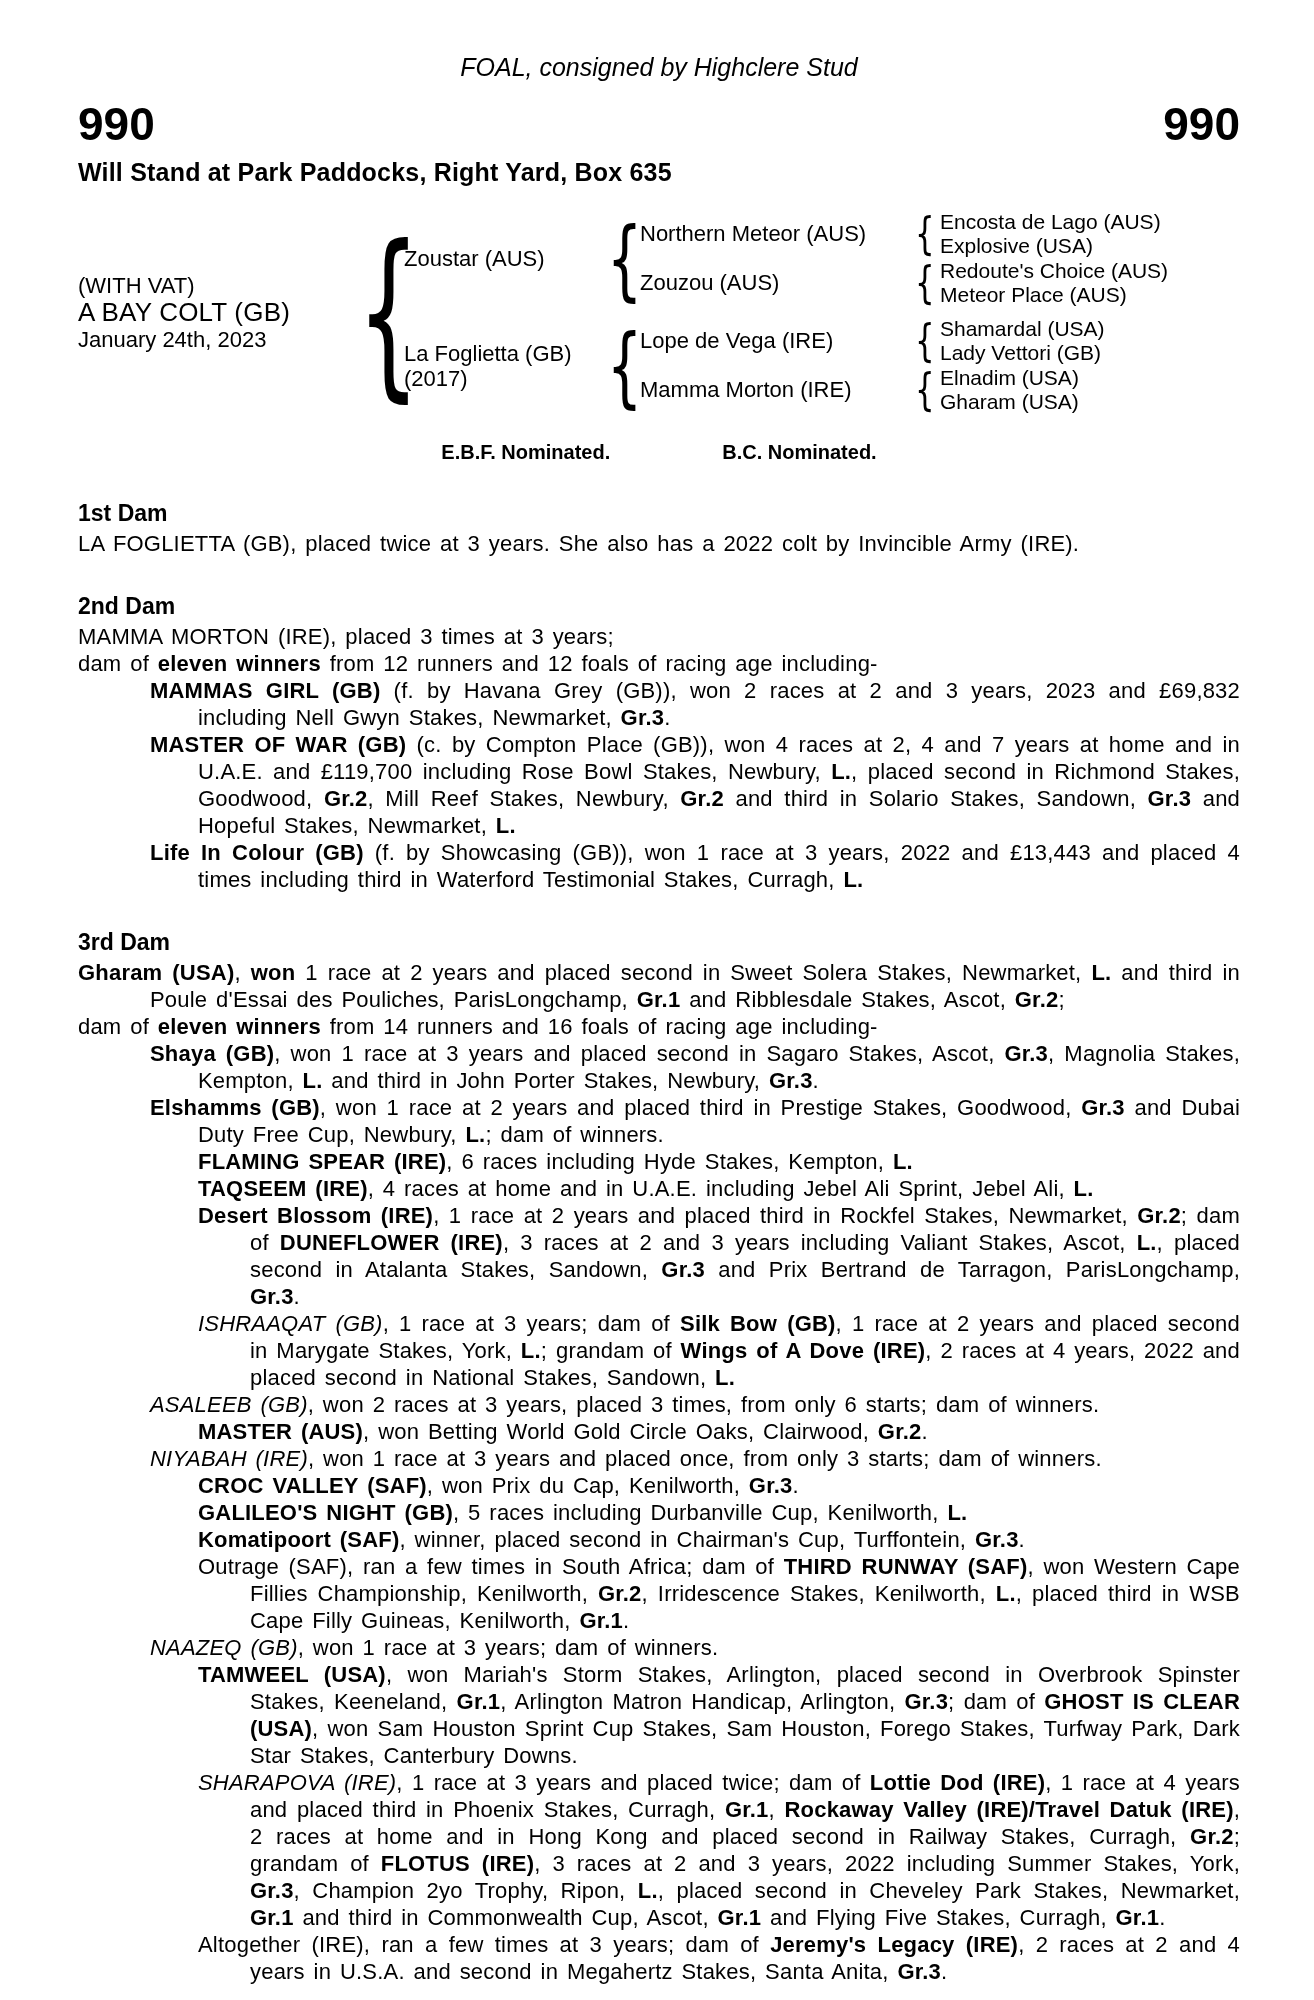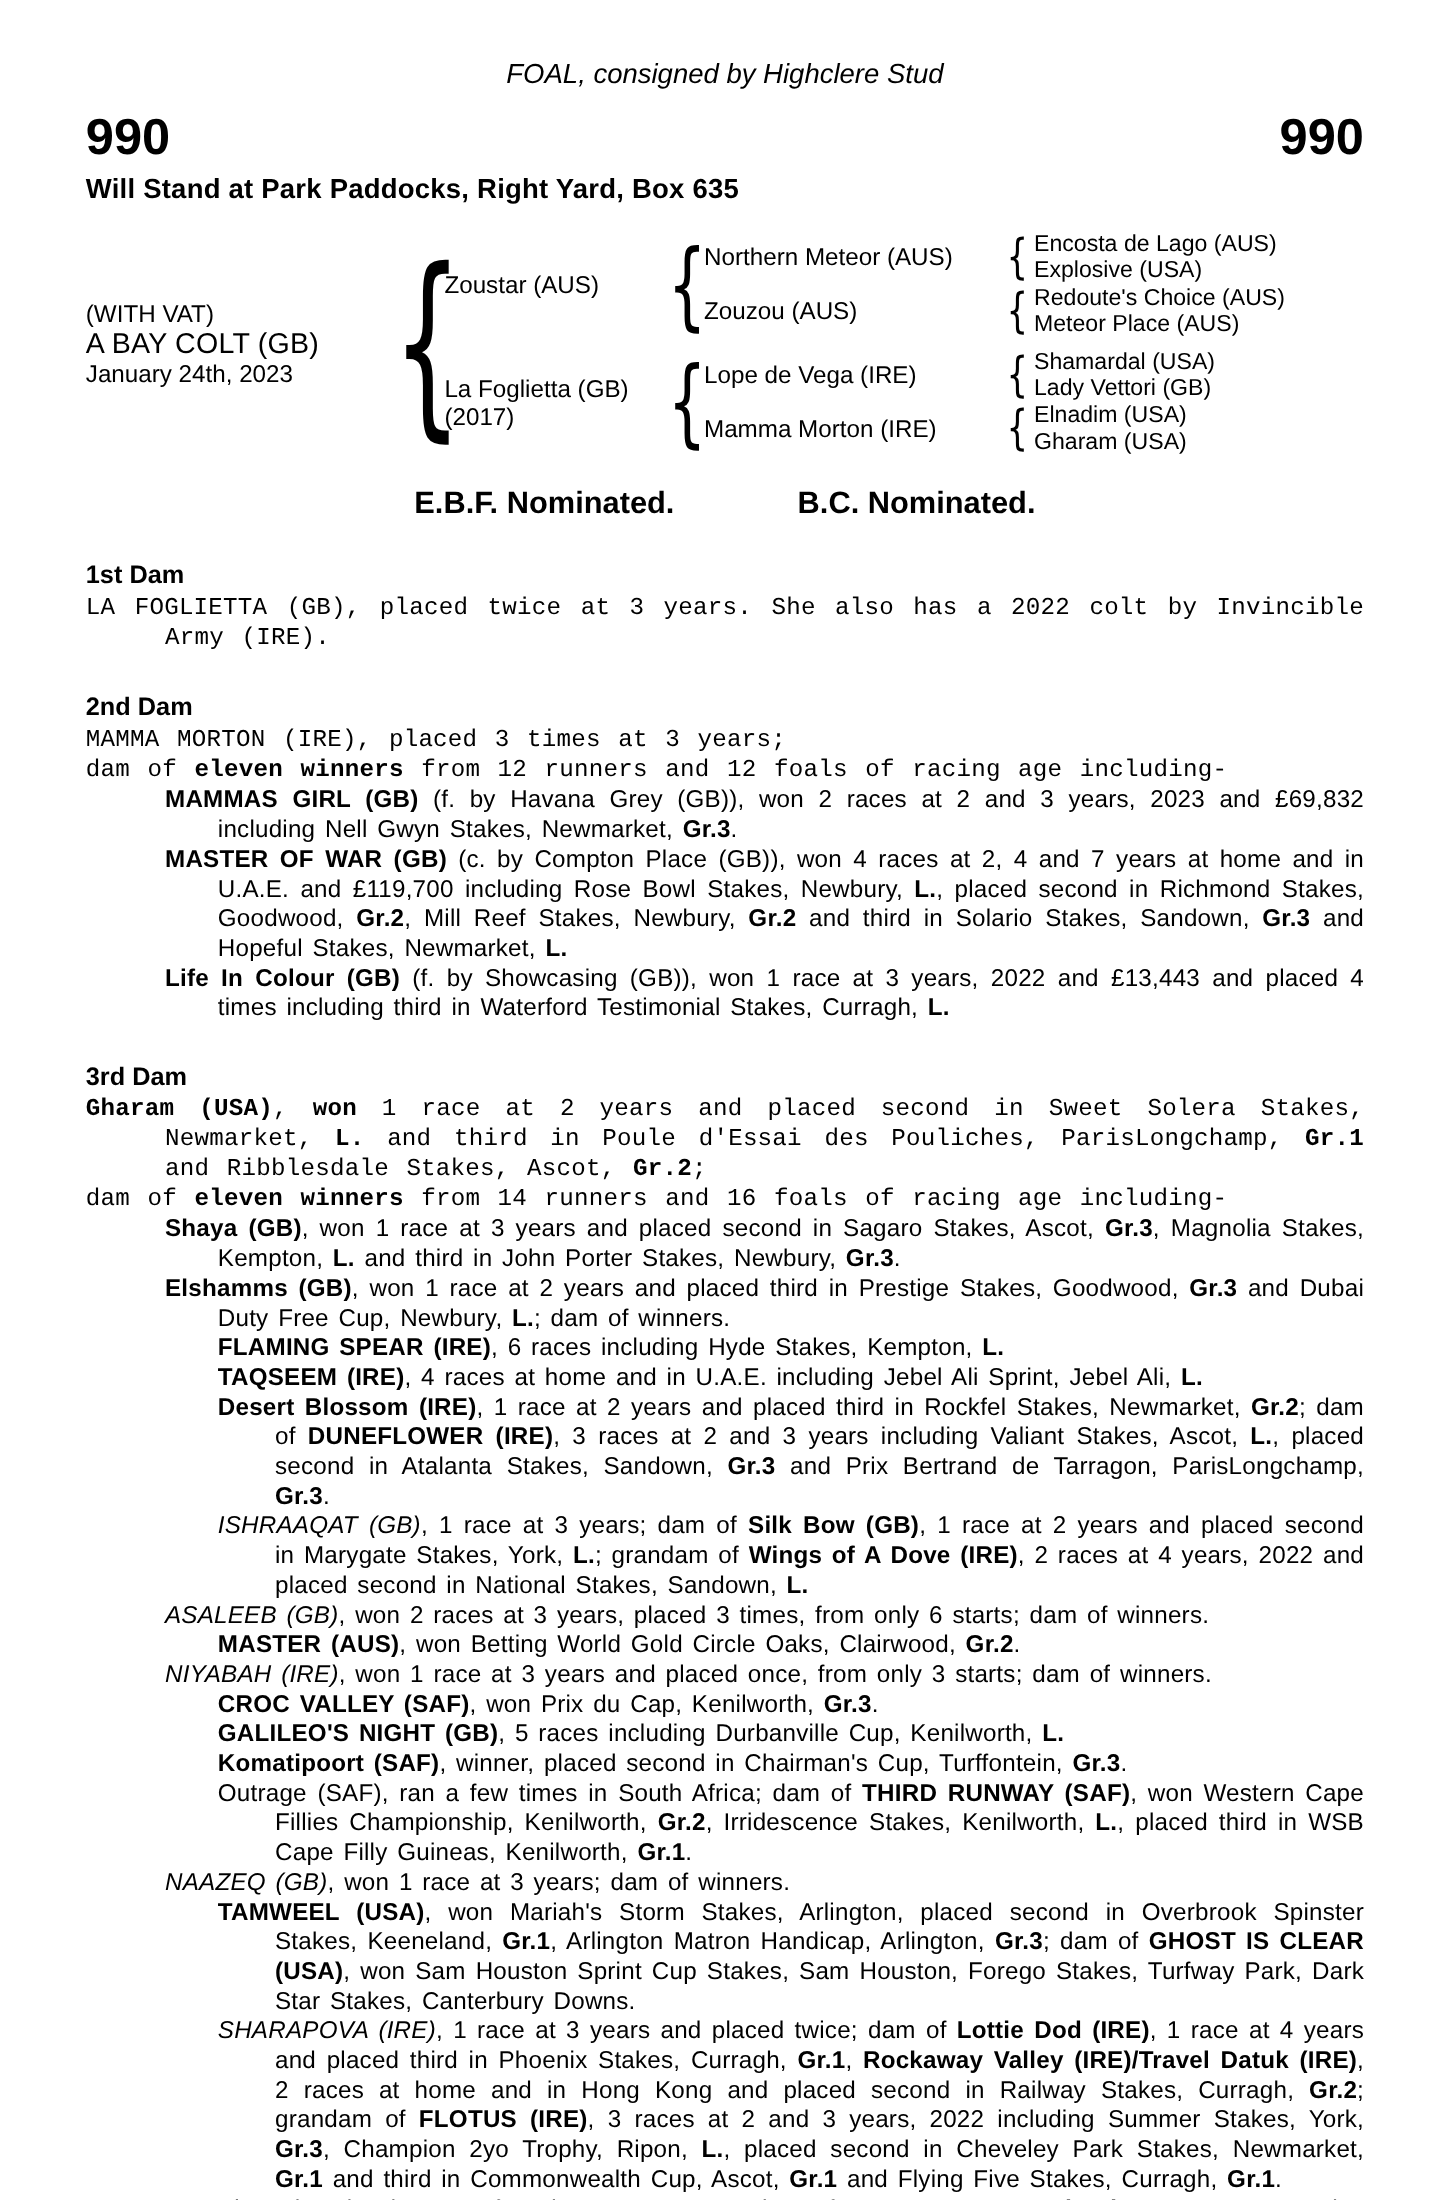--- a/index.html
+++ b/index.html
@@ -25,29 +25,29 @@
   .gen4{display:flex;flex-direction:column;justify-content:center;}
   .gen4 span{font-size:21px;line-height:24px;white-space:nowrap;}
   .brace{display:flex;align-items:center;justify-content:center;width:30px;flex:none;}
   .brace .g{font-family:"DejaVu Sans",sans-serif;display:block;line-height:1;}
   .brace.sm .g{font-size:56px;transform:scale(.55,.78);}
   .brace.md .g{font-size:112px;transform:scale(.5,.78);}
   .brace.lg .g{font-size:222px;transform:scale(.45,.82);}
   .root-stack{row-gap:8px;}
 
   
-  .noms{display:flex;justify-content:center;gap:112px;font-size:28px;font-weight:bold;
+  .noms{display:flex;justify-content:center;gap:112px;font-size:20px;font-weight:bold;
         margin-top:18px;}
 
   
   .sections{margin-top:6px;}
   .dam-heading{font-size:23px;font-weight:bold;margin:36px 0 3px 0;}
   .para{margin:0;font-size:22px;line-height:27px;text-align:justify;
         letter-spacing:.2px;word-spacing:2.5px;}
-  .para.lvl0{padding-left:72px;text-indent:-72px;font-family:Liberation Mono, monospace;}
+  .para.lvl0{padding-left:72px;text-indent:-72px;}
   .para.lvl1{padding-left:120px;text-indent:-48px;}
   .para.lvl2{padding-left:172px;text-indent:-52px;}
   .b{font-weight:bold;}
   .i{font-style:italic;}
 </style>
 </head>
 <body>
 
 <div class="page">
 

